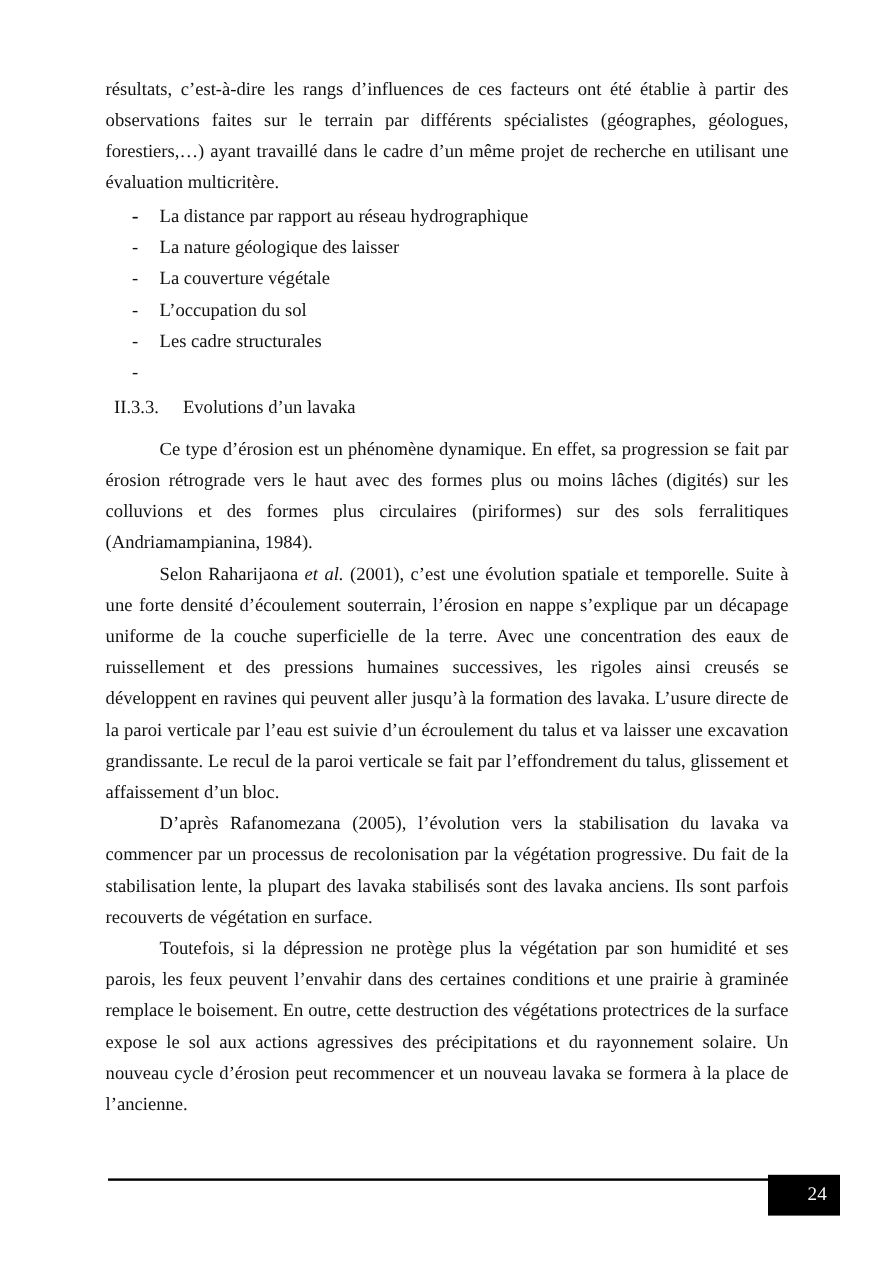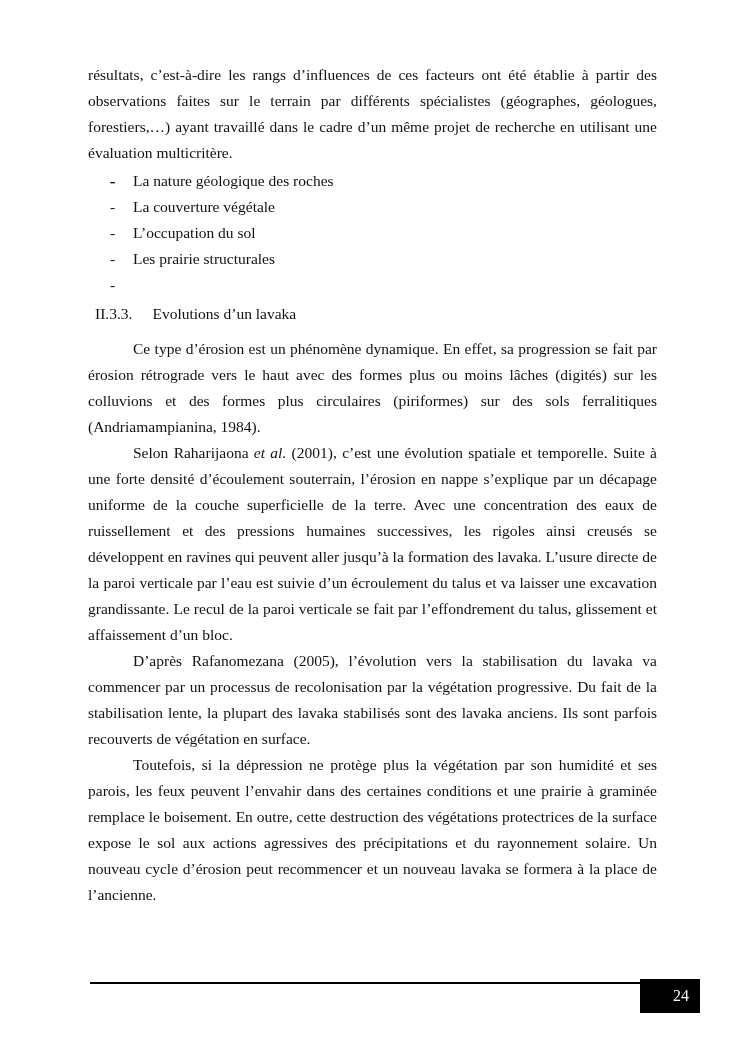--- a/index.html
+++ b/index.html
@@ -86,25 +86,25 @@
 <body>
 
 <div class="page">
   <main class="content">
 
     <p class="para">résultats, c’est-à-dire les rangs d’influences de ces facteurs ont été établie à partir des observations faites sur le terrain par différents spécialistes (géographes, géologues, forestiers,…) ayant travaillé dans le cadre d’un même projet de recherche en utilisant une évaluation multicritère.</p>
 
 
     <ul class="bullets">
       <li><span class="dash">-</span></li>
-      <li><span class="dash">-</span></li>
-      <li><span class="dash">-</span><span>La nature géologique des roches</span></li>
+      <li><span class="dash">-</span><span>La distance par rapport au réseau hydrographique</span></li>
+      <li><span class="dash">-</span><span>La nature géologique des laisser</span></li>
       <li><span class="dash">-</span><span>La couverture végétale</span></li>
       <li><span class="dash">-</span><span>L’occupation du sol</span></li>
-      <li><span class="dash">-</span><span>Les prairie structurales</span></li>
+      <li><span class="dash">-</span><span>Les cadre structurales</span></li>
       <li><span class="dash">-</span></li>
     </ul>
 
     <h2 class="section-heading"><span>II.3.3.</span><span class="heading-title">Evolutions d’un lavaka</span></h2>
 
     <p class="para indent">Ce type d’érosion est un phénomène dynamique. En effet, sa progression se fait par érosion rétrograde vers le haut avec des formes plus ou moins lâches (digités) sur les colluvions et des formes plus circulaires (piriformes) sur des sols ferralitiques (Andriamampianina, 1984).</p>
 
     <p class="para indent"><span>Selon Raharijaona </span><em>et al.</em><span> (2001), c’est une évolution spatiale et temporelle. Suite à une forte densité d’écoulement souterrain, l’érosion en nappe s’explique par un décapage uniforme de la couche superficielle de la terre. Avec une concentration des eaux de ruissellement et des pressions humaines successives, les rigoles ainsi creusés se développent en ravines qui peuvent aller jusqu’à la formation des lavaka. L’usure directe de la paroi verticale par l’eau est suivie d’un écroulement du talus et va laisser une excavation grandissante. Le recul de la paroi verticale se fait par l’effondrement du talus, glissement et affaissement d’un bloc.</span></p>
 
     <p class="para indent">D’après Rafanomezana (2005), l’évolution vers la stabilisation du lavaka va commencer par un processus de recolonisation par la végétation progressive. Du fait de la stabilisation lente, la plupart des lavaka stabilisés sont des lavaka anciens. Ils sont parfois recouverts de végétation en surface.</p>

